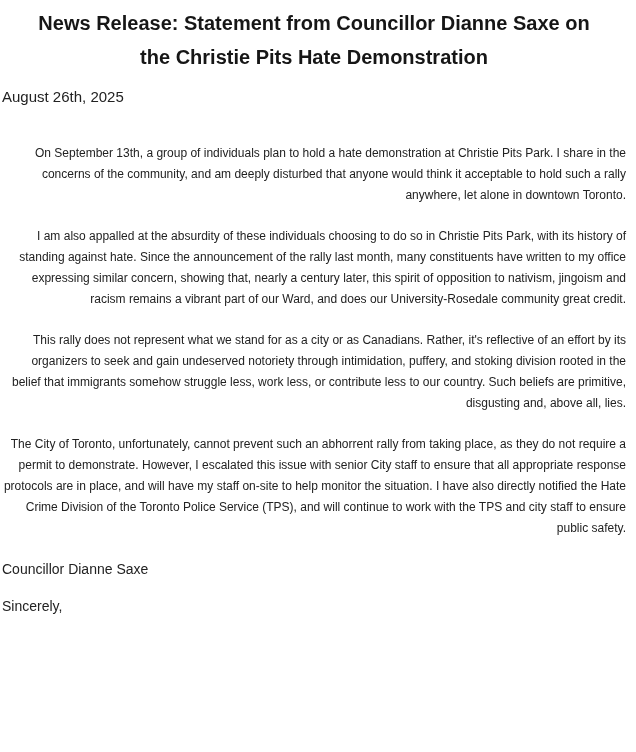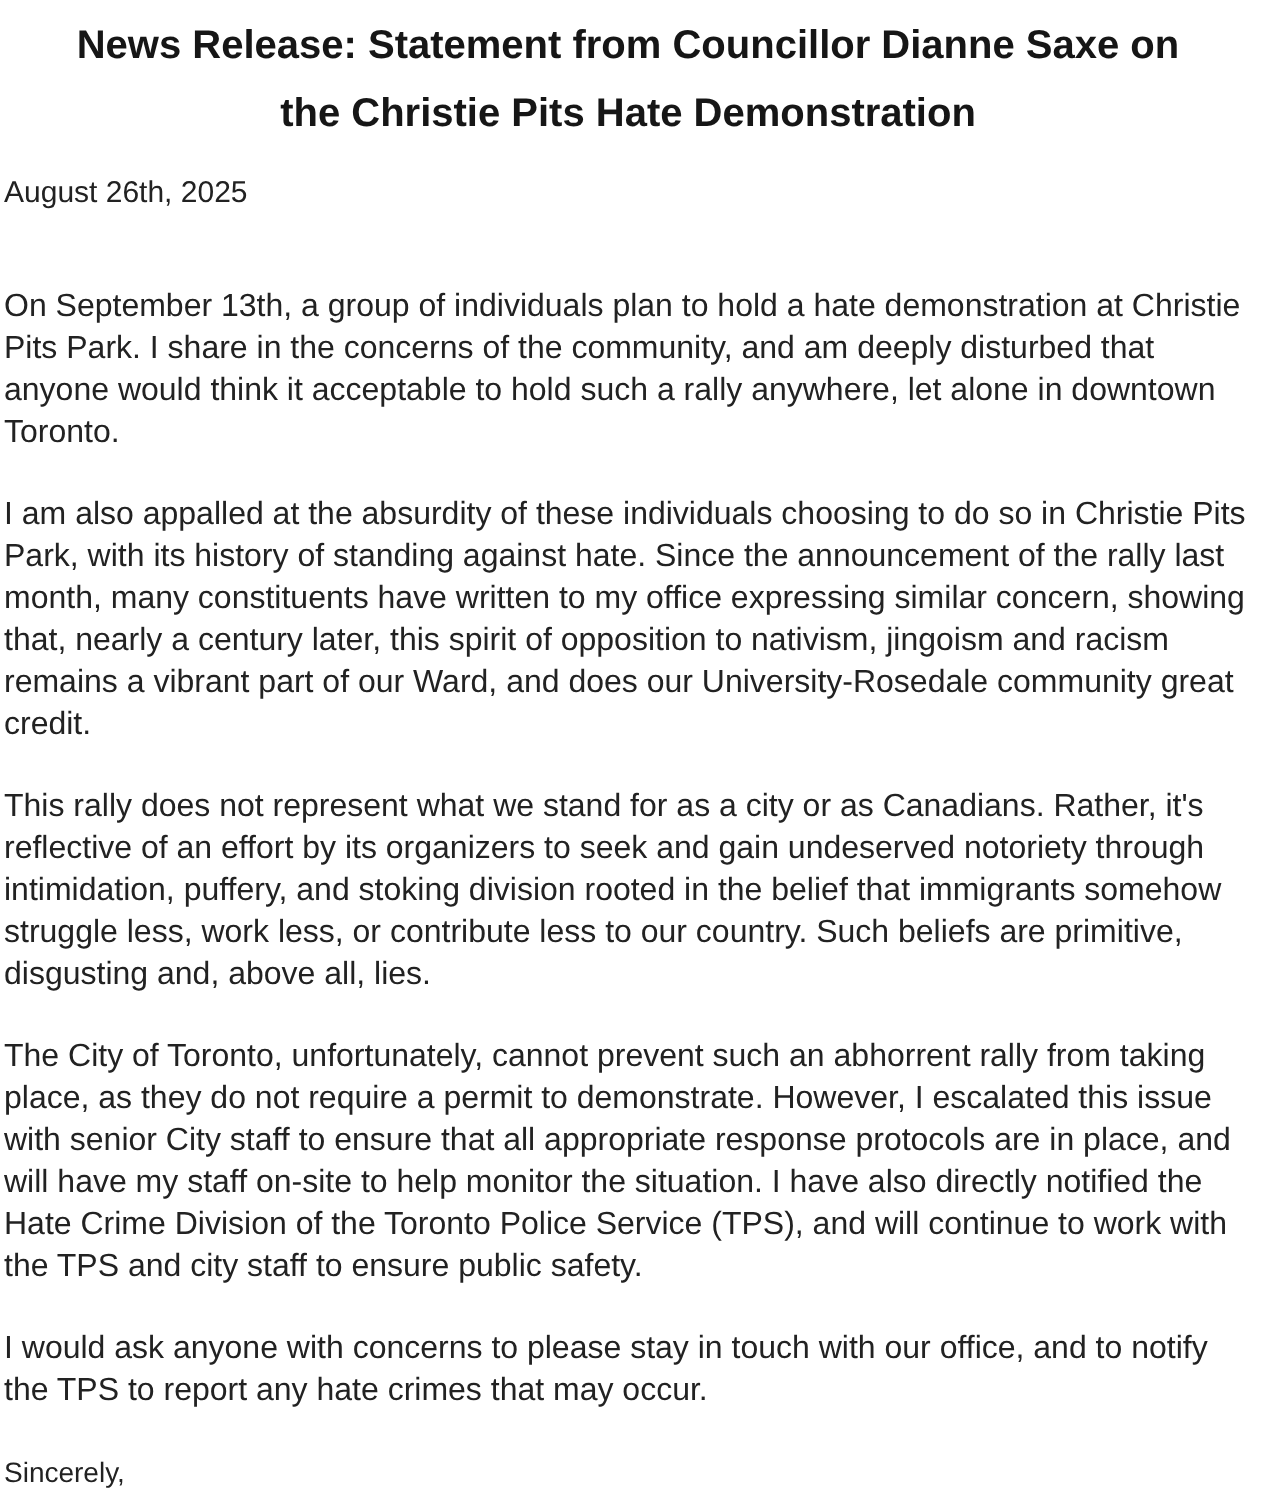--- a/index.html
+++ b/index.html
@@ -28,24 +28,25 @@
     max-width: 580px;
     margin: 0 auto 12px auto;
   }
   .date {
     font-size: 15px;
     line-height: 21px;
     margin: 0 0 36px 0;
     color: #222222;
   }
   .para {
-    font-size: 16px;
+    font-size: 12px;
     line-height: 21px;
     margin: 0 0 20px 0;
     color: #222222;
+    text-align: right;
   }
   .signoff {
     font-size: 14px;
     line-height: 21px;
     margin: 0 0 16px 0;
     color: #222222;
   }
   .sig-block p { margin: 0 0 16px 0; }
 </style>
 </head>
@@ -58,22 +59,21 @@
   <p class="date">August 26th, 2025</p>
 
   <p class="para">On September 13th, a group of individuals plan to hold a hate demonstration at Christie Pits Park. I share in the concerns of the community, and am deeply disturbed that anyone would think it acceptable to hold such a rally anywhere, let alone in downtown Toronto.</p>
 
   <p class="para">I am also appalled at the absurdity of these individuals choosing to do so in Christie Pits Park, with its history of standing against hate. Since the announcement of the rally last month, many constituents have written to my office expressing similar concern, showing that, nearly a century later, this spirit of opposition to nativism, jingoism and racism remains a vibrant part of our Ward, and does our University-Rosedale community great credit.</p>
 
   <p class="para">This rally does not represent what we stand for as a city or as Canadians. Rather, it's reflective of an effort by its organizers to seek and gain undeserved notoriety through intimidation, puffery, and stoking division rooted in the belief that immigrants somehow struggle less, work less, or contribute less to our country. Such beliefs are primitive, disgusting and, above all, lies.</p>
 
   <p class="para">The City of Toronto, unfortunately, cannot prevent such an abhorrent rally from taking place, as they do not require a permit to demonstrate. However, I escalated this issue with senior City staff to ensure that all appropriate response protocols are in place, and will have my staff on-site to help monitor the situation. I have also directly notified the Hate Crime Division of the Toronto Police Service (TPS), and will continue to work with the TPS and city staff to ensure public safety.</p>
 
-  <p class="para">I would ask anyone with concerns to please stay in touch with our office, and to notify the TPS to report any hate crimes that may occur.</p>
 
   <div class="sig-block">
+    <p class="signoff">Councillor Dianne Saxe</p>
+
     <p class="signoff">Sincerely,</p>
-
-    <p class="signoff">Councillor Dianne Saxe</p>
 
   </div>
 
 </div>
 
 </body></html>

